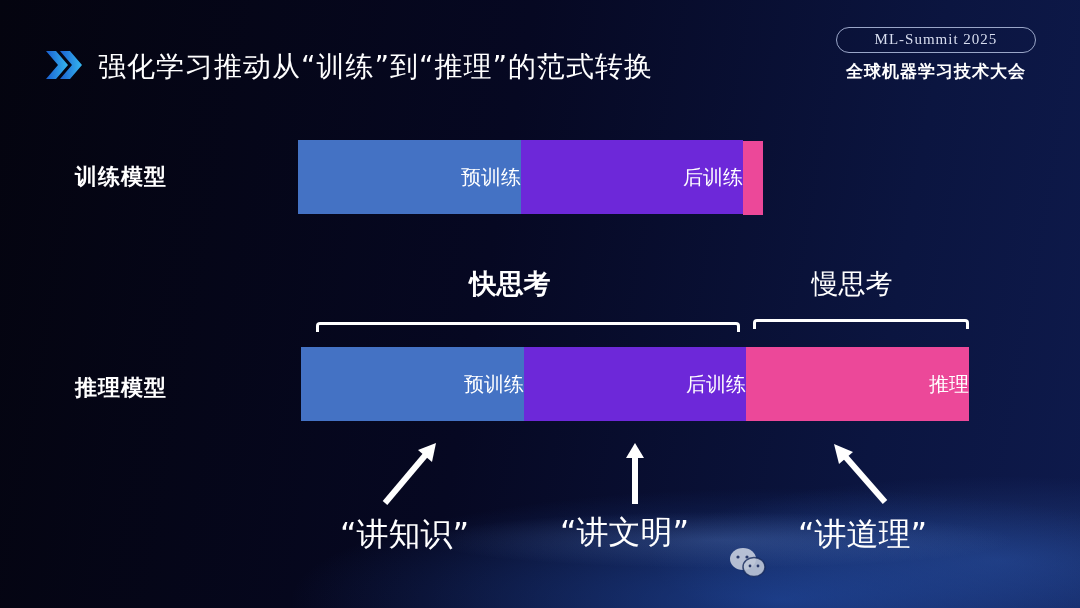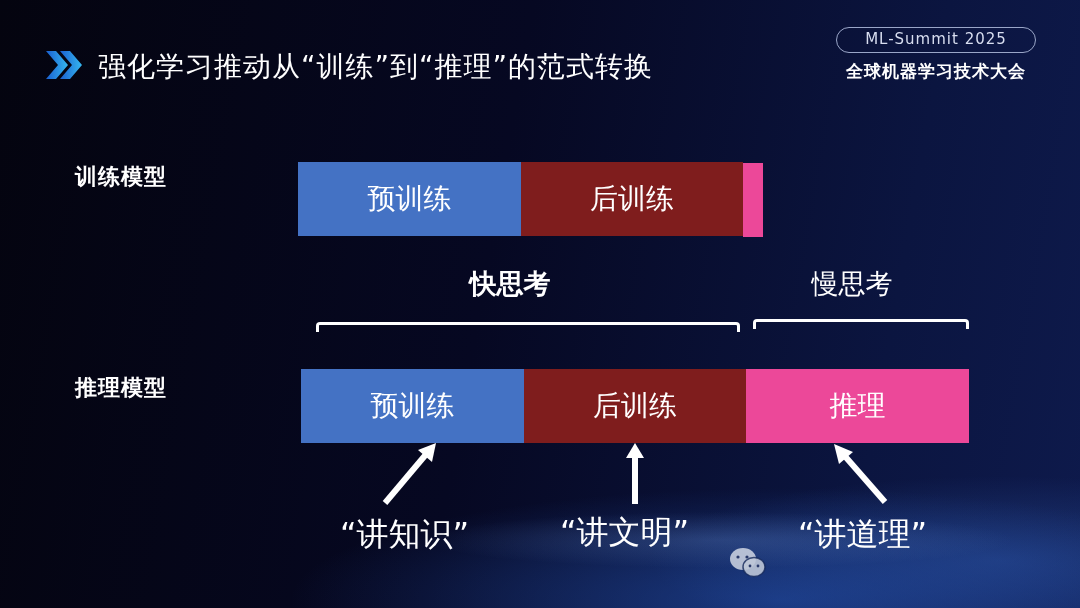--- a/index.html
+++ b/index.html
@@ -16,27 +16,27 @@
     position:absolute; left:300px; top:470px; width:780px; height:140px;
     background: radial-gradient(ellipse 420px 40px at 420px 70px, rgba(110,150,220,0.25), rgba(0,0,0,0) 70%);
   }
   .abs { position:absolute; }
   .title-row { left:44px; top:48px; display:flex; align-items:flex-start; }
   .chev { width:40px; height:34px; margin-right:14px; }
   .title { font-size:28px; letter-spacing:1px; white-space:nowrap; }
   .summit-pill {
     left:836px; top:27px; width:200px; height:26px; border:1.5px solid #9aa6c8;
     border-radius:14px; box-sizing:border-box; text-align:center; line-height:23px;
-    font-size:15px; color:#d8def0; letter-spacing:1px;
+    font-size:15px; color:#d8def0; letter-spacing:1px;font-family:Liberation Serif, serif;
   }
   .conf-name { left:836px; top:60px; width:200px; text-align:center; font-size:17px; font-weight:bold; letter-spacing:1px; }
   .row-label { font-size:22px; font-weight:bold; left:75px; letter-spacing:1px; }
-  .seg { position:absolute; display:flex; align-items:center; justify-content:center; font-size:28px; color:#fff;margin-top:22px; }
+  .seg { position:absolute; display:flex; align-items:center; justify-content:flex-end; font-size:20px; color:#fff; }
   .blue { background:#4472c4; }
-  .green { background:#7f1d1d;font-family:Liberation Serif, serif; }
+  .green { background:#6d28d9;font-family:Liberation Serif, serif; }
   .orange { background:#ec4899; }
   .bracket {
     position:absolute; height:10px; border:3px solid #fff; border-bottom:none;
     border-radius:4px 4px 0 0; box-sizing:border-box;
   }
   .think { font-size:27px; text-align:center; }
   .quote { font-size:32px; text-align:left; white-space:nowrap; }
   .wm { left:728px; top:546px; display:flex; align-items:center; color:rgba(210,220,240,0.75); font-size:26px; white-space:nowrap; }
 </style>
 </head>

